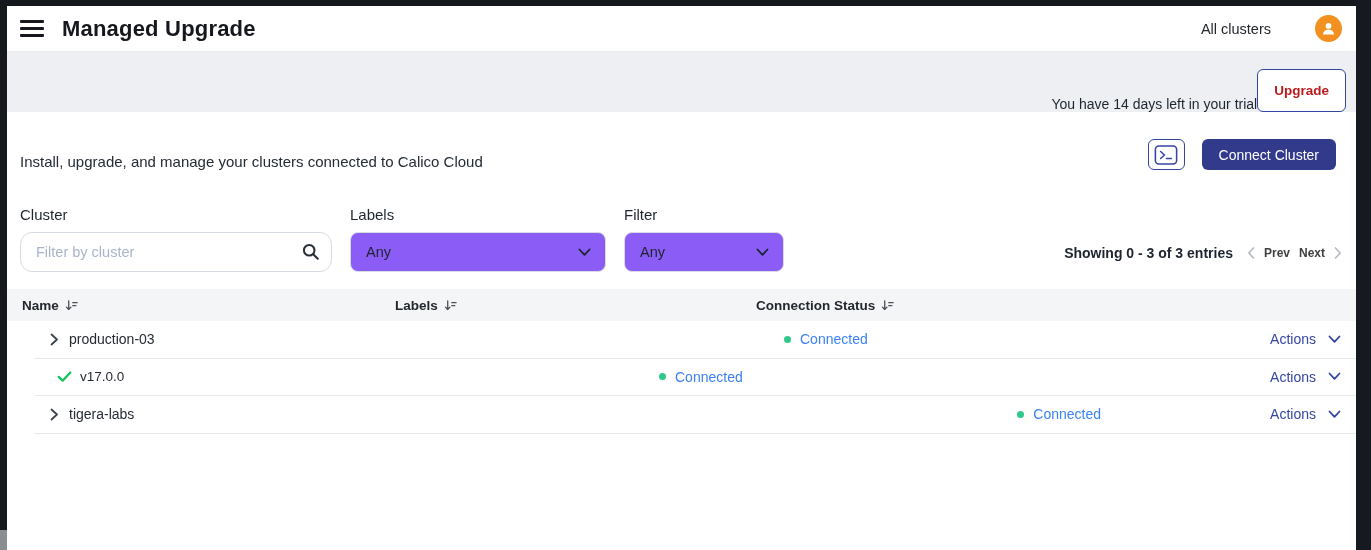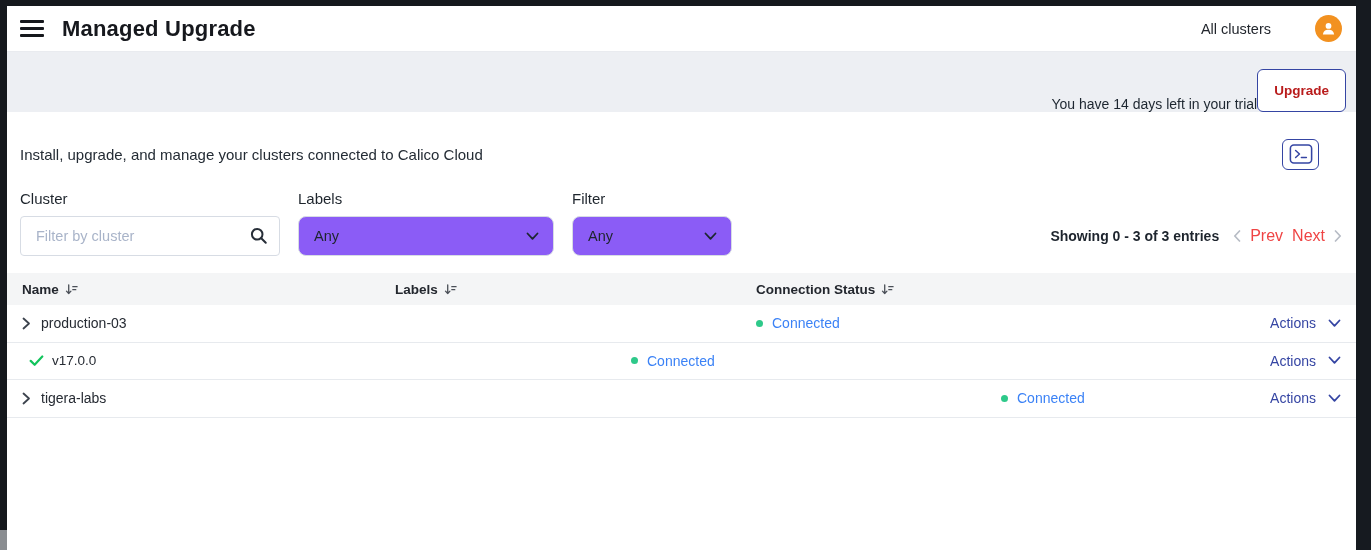--- a/index.html
+++ b/index.html
@@ -27,56 +27,56 @@
 
   
   .trial-banner { height:60px; background:#edeff3; display:flex; align-items:flex-end;
                   justify-content:flex-end; gap:0; padding-right:10px; flex:0 0 auto; }
   .trial-text { font-size:14px; color:#1d2630; font-weight:500; }
   .upgrade-btn { background:#fff; border:1.5px solid #3545a3; color:#b91c1c; font-weight:700;
                  font-size:13.5px; border-radius:6px; padding:13px 16px; cursor:pointer;
                  font-family:"Liberation Sans", sans-serif; }
 
   
-  .intro-row { display:flex; align-items:center; margin:26px 20px 0 13px; height:32px; flex:0 0 auto; }
+  .intro-row { display:flex; align-items:flex-end; margin:26px 20px 16px 13px; height:32px; flex:0 0 auto; }
   .intro-text { font-size:15px; color:#242c35; }
   .intro-spacer { flex:1; }
   .terminal-btn { width:37px; height:31px; border:1.5px solid #3545a3; border-radius:6px; background:#fff;
                   display:flex; align-items:center; justify-content:center; cursor:pointer; margin-right:17px; }
   .connect-btn { background:#323a8c; color:#fff; border:none; border-radius:6px; height:31px;
                  padding:0 17px; font-size:14px; font-weight:500; cursor:pointer;
                  font-family:"Liberation Sans", sans-serif; }
 
   
   .filters-row { display:flex; align-items:flex-end; margin:20px 14px 0 13px; flex:0 0 auto; }
   .filter-group { display:flex; flex-direction:column; }
   .filter-label { font-size:15px; color:#1e252d; font-weight:500; margin-bottom:9px; }
   .filter-input-wrap { position:relative; }
-  .filter-input { width:260px; height:40px; border:1px solid #d7dce4; border-radius:4px;
+  .filter-input { width:312px; height:40px; border:1px solid #d7dce4; border-radius:12px;
                   padding:0 40px 0 15px; font-size:14.5px; color:#1e252d; outline:none;
                   font-family:"Liberation Sans", sans-serif; }
   .filter-input::placeholder { color:#a9b4c9; }
   .search-icon { position:absolute; right:12px; top:11px; }
   .filter-select { height:40px; border:1px solid #d7dce4; border-radius:8px; background:#8b5cf6;
                    display:flex; align-items:center; justify-content:space-between;
                    padding:0 14px 0 15px; font-size:14.5px; color:#1e252d; cursor:pointer; }
   .w-labels { width:256px; } .w-status { width:160px; }
   .gap18 { width:18px; } 
   .filters-spacer { flex:1; }
   .pagination { display:flex; align-items:center; gap:10px; padding-bottom:11px; }
   .showing-text { font-size:14px; font-weight:700; color:#1d242d; }
   .pg-nav { display:flex; align-items:center; gap:9px; margin-left:4px; }
-  .pg-link { font-size:16px; font-weight:400; color:#ef4444; cursor:pointer; }
+  .pg-link { font-size:12px; font-weight:700; color:#404040; cursor:pointer; }
   .pg-chevron { display:flex; cursor:pointer; }
 
   
   .table { margin-top:17px; flex:1 1 auto; display:flex; flex-direction:column; }
   .thead { height:32px; background:#f4f5f6; display:flex; align-items:center; flex:0 0 auto; }
   .th { display:flex; align-items:center; gap:6px; font-size:13.5px; font-weight:700; color:#23272e; cursor:pointer; }
-  .tr { height:37.5px; display:flex; align-items:center; border-bottom:1px solid #e7eaee; flex:0 0 auto; }
+  .tr { height:37.5px; display:flex; align-items:center; border-bottom:1px solid #e7eaee; flex:0 0 auto;margin-left:28px; }
   .col-name    { width:370px; padding-left:15px; display:flex; align-items:center; gap:10px; }
   .col-version { width:245px; padding-left:22px; display:flex; align-items:center; gap:8px; }
   .col-labels  { width:355px; padding-left:18px; display:flex; align-items:center; }
   .col-status  { width:280px; padding-left:24px; display:flex; align-items:center; gap:9px; }
   .col-actions { flex:1; display:flex; align-items:center; justify-content:flex-end; gap:12px; padding-right:15px; }
   .cell-name { font-size:14px; color:#262b33; }
   .cell-version { font-size:13.5px; color:#262b33; }
   .status-dot { width:7px; height:7px; border-radius:50%; background:#2ec98a; }
   .cell-status { font-size:14px; color:#3b82f6; }
   .actions-link { font-size:14px; color:#3545a3; font-weight:500; cursor:pointer; }
@@ -118,20 +118,21 @@
   <div class="intro-row">
     <span class="intro-text">Install, upgrade, and manage your clusters connected to Calico Cloud</span>
     <div class="intro-spacer"></div>
     <button class="terminal-btn">
       <svg width="24" height="20" viewBox="0 0 30 26">
         <rect x="1.2" y="1.2" width="27.6" height="23.6" rx="4.5" fill="none" stroke="#3545a3" stroke-width="2"></rect>
         <path d="M8 8.5 L13 13 L8 17.5" fill="none" stroke="#3545a3" stroke-width="2" stroke-linecap="round" stroke-linejoin="round"></path>
         <line x1="15.5" y1="17.5" x2="22" y2="17.5" stroke="#3545a3" stroke-width="2" stroke-linecap="round"></line>
       </svg>
     </button>
+    <button class="connect-btn">Connect Cluster</button>
   </div>
 
   <div class="filters-row">
     <div class="filter-group">
       <div class="filter-label">Cluster</div>
       <div class="filter-input-wrap">
         <input class="filter-input" type="text" placeholder="Filter by cluster" style="">
         <span class="search-icon">
           <svg width="18" height="18" viewBox="0 0 16 16">
             <circle cx="6.4" cy="6.4" r="4.7" fill="none" stroke="#272e38" stroke-width="1.8"></circle>

